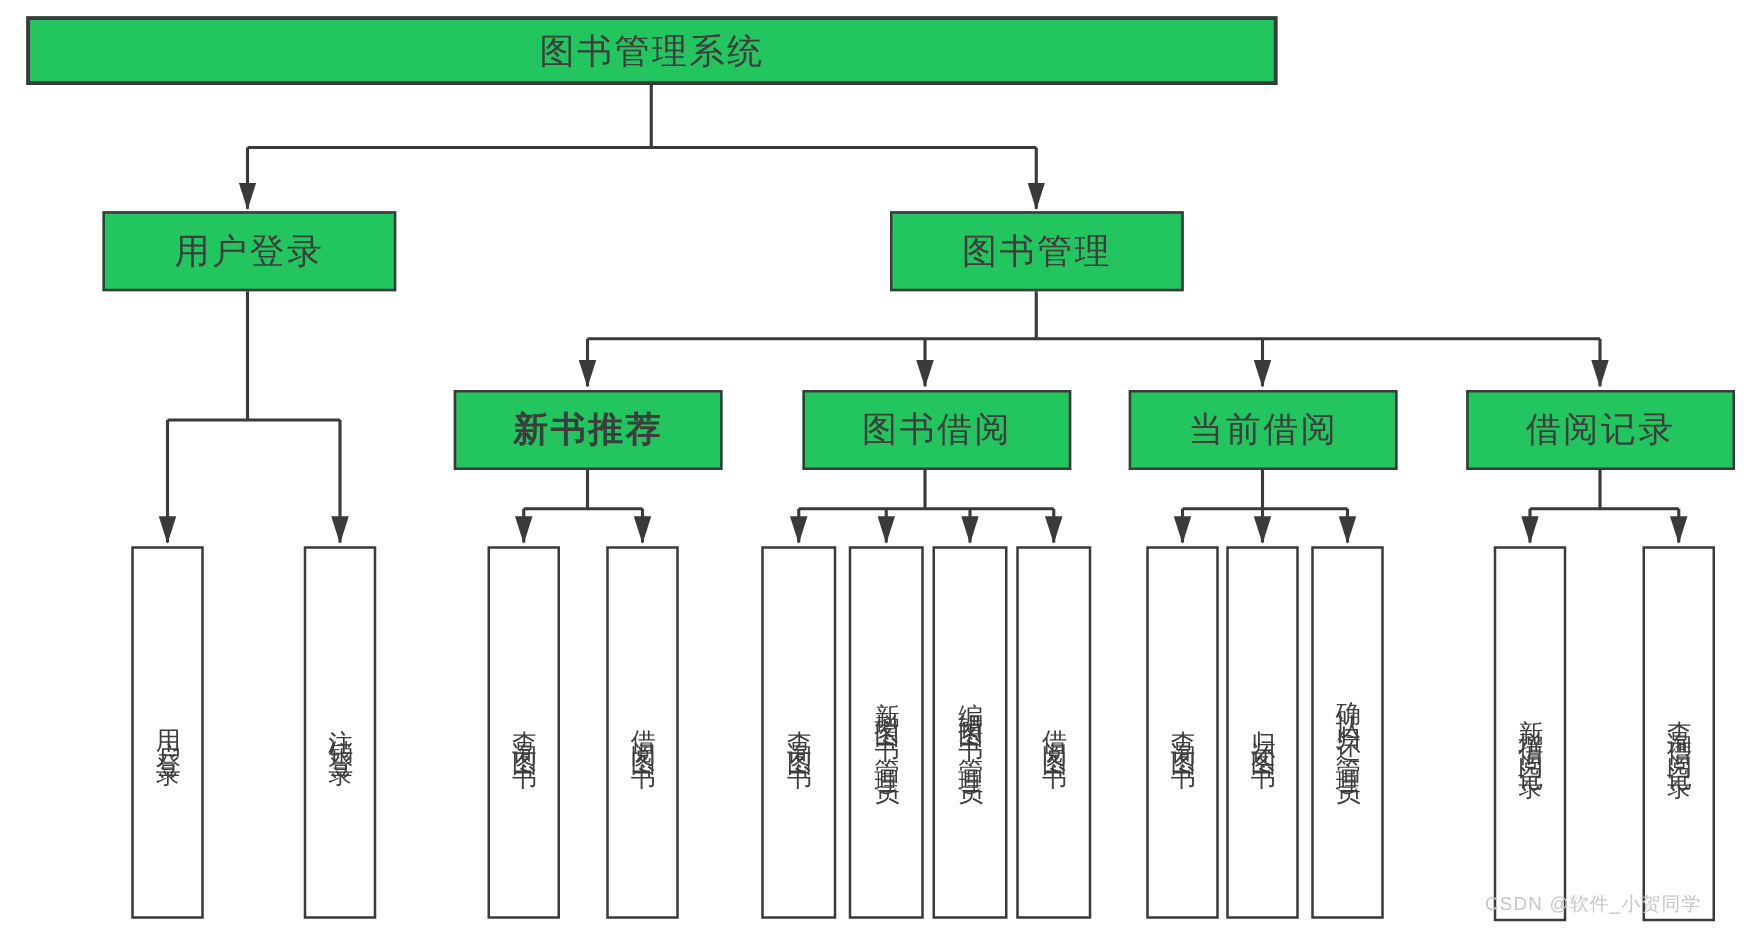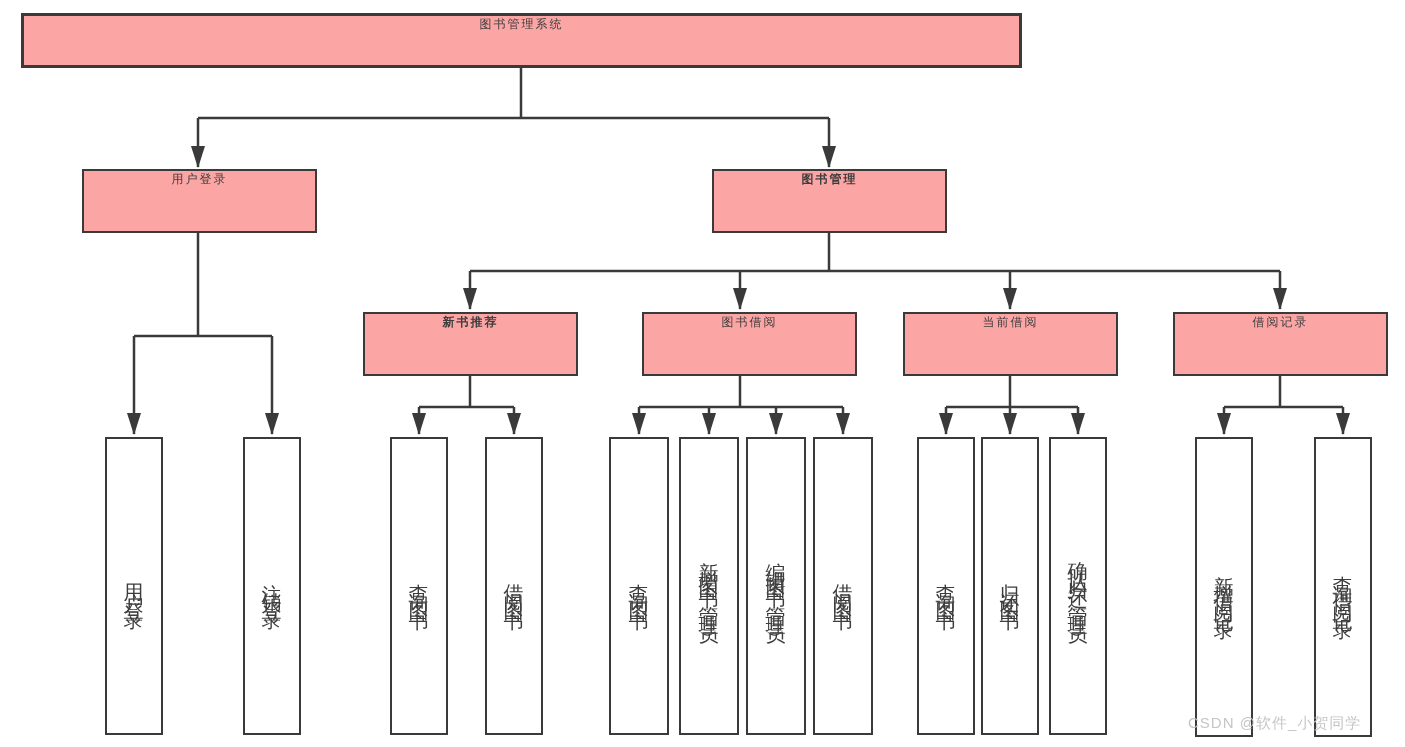--- a/index.html
+++ b/index.html
@@ -11,27 +11,28 @@
     background: #ffffff;
     overflow: hidden;
   }
   #connectors {
     position: absolute;
     left: 0; top: 0;
     width: 1405px; height: 747px;
   }
   .box {
     position: absolute;
-    background: #fca5a5;
+    background: #22c55e;
     border: 3px solid #3a3a3a;
     display: flex;
+    align-items: center;
     justify-content: center;
     box-sizing: border-box;
     color: #3d3d3d;
-    font-size: 12px;
+    font-size: 28px;
     letter-spacing: 2px;
   }
   .box.lv { border-width: 2.5px; }
   .vbox {
     position: absolute;
     background: #ffffff;
     border: 2.5px solid #3a3a3a;
     display: flex;
     align-items: center;
     justify-content: center;
@@ -115,21 +116,21 @@
     <path class="cline" d="M1343,407 V434" marker-end="url(#arrow)"></path>
   </svg>
 
   <div class="box" style="left:21px; top:13px; width:1001px; height:55px;">
     <span>图书管理系统</span>
   </div>
 
   <div class="box lv" style="left:82px; top:169px; width:235px; height:64px;">
     <span>用户登录</span>
   </div>
-  <div class="box lv" style="left:712px; top:169px; width:235px; height:64px;font-weight:bold;">
+  <div class="box lv" style="left:712px; top:169px; width:235px; height:64px;">
     <span>图书管理</span>
   </div>
 
   <div class="box lv" style="left:363px; top:312px; width:215px; height:64px;font-weight:bold;">
     <span>新书推荐</span>
   </div>
   <div class="box lv" style="left:642px; top:312px; width:215px; height:64px;">
     <span>图书借阅</span>
   </div>
   <div class="box lv" style="left:903px; top:312px; width:215px; height:64px;">

